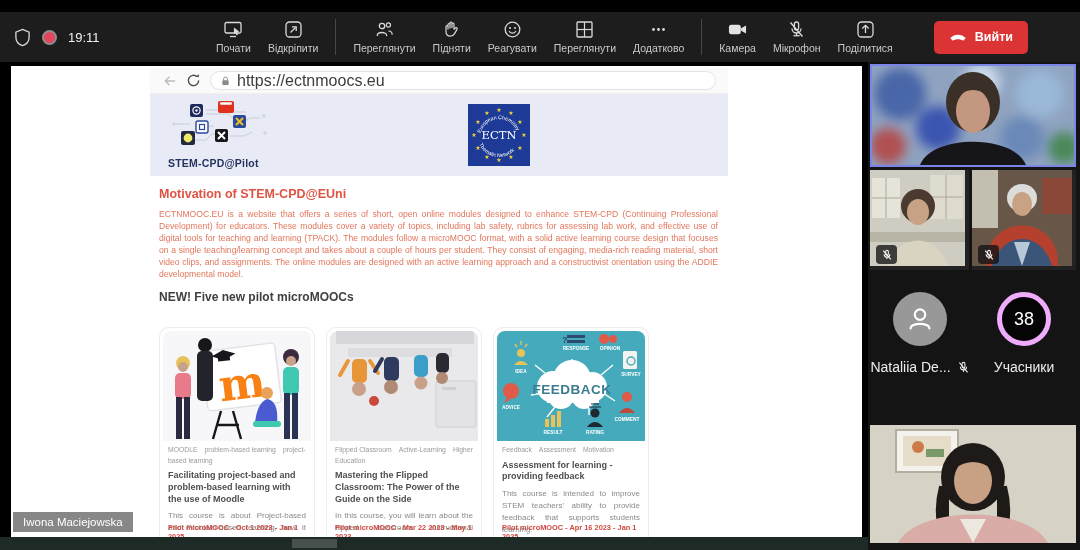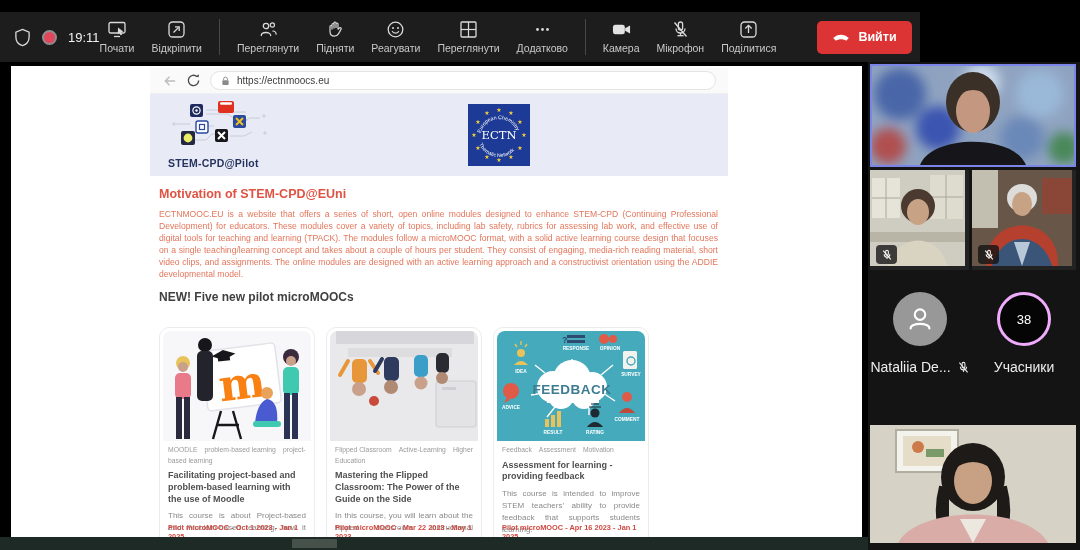--- a/index.html
+++ b/index.html
@@ -2,21 +2,21 @@
 <html><head>
 <meta charset="utf-8">
 <style>
   * { margin:0; padding:0; box-sizing:border-box; }
   html,body { background:#000; }
   #app {
     position:relative; width:1080px; height:550px; overflow:hidden;
     background:#000; font-family:"Liberation Sans", sans-serif;
   }
   
-  .topbar { position:absolute; left:0; top:12px; width:920px; height:50px;
+  .topbar { position:absolute; left:0; top:12px; width:1080px; height:50px;
     background:#1d1d1d; display:flex; align-items:center; }
   .meet-info { display:flex; align-items:center; gap:11px; margin-left:14px; }
   .rec-dot { width:15px; height:15px; border-radius:50%; background:#e0475c;
     border:2px solid #8d8d8d; }
   .clock { color:#f0f0f0; font-size:13px; }
   .tb-group { margin-left:auto; display:flex; align-items:center; gap:17px; margin-right:52px; }
   .tb-btn { display:flex; flex-direction:column; align-items:center; gap:3px;
     color:#c9c9c9; font-size:10.5px; cursor:default; min-width:34px; }
   .tb-btn svg { width:19px; height:19px; }
   .tb-divider { width:1px; height:36px; background:#474747; }
@@ -25,21 +25,21 @@
     font-weight:bold;margin-left:24px; }
   
   .screen { position:absolute; left:11px; top:66px; width:851px; height:471px;
     background:#ffffff; }
   .browser { position:absolute; left:139px; top:2px; width:578px; }
   .chrome { height:26px; background:#fafafa; border-bottom:1px solid #f0f0f0;
     display:flex; align-items:center; gap:9px; padding:0 12px; }
   .chrome svg { flex:none; }
   .url-pill { flex:1; height:19px; background:#fff; border:1px solid #e4e4e4;
     border-radius:10px; display:flex; align-items:center; gap:6px; padding:0 9px; }
-  .url-text { font-size:10px; color:#3c3c3c; }
+  .url-text { font-size:16px; color:#3c3c3c; }
   .site-header { height:82px; background:#e8ebf5; position:relative; }
   .stem-logo { position:absolute; left:20px; top:6px; }
   .stem-logo-text { position:absolute; left:18px; bottom:7px; font-size:10.5px;
     font-weight:bold; color:#25335e; letter-spacing:0.2px; }
   .ectn-logo { position:absolute; left:318px; top:10px; }
   .site-body { padding:9px 10px 0 9px; background:#fff; }
   .site-h1 { font-size:12.5px; font-weight:bold; color:#df5343; margin:2px 0 7px; }
   .site-p  { font-size:8.6px; color:#e3765b; text-align:justify; line-height:1.4;
     margin-bottom:10px; }
   .site-h2 { font-size:12px; font-weight:bold; color:#404040; margin-bottom:23px; }
@@ -79,22 +79,22 @@
   .mic-badge { position:absolute; left:6px; bottom:6px; width:21px; height:19px;
     background:rgba(18,18,18,0.78); border-radius:4px; display:flex;
     align-items:center; justify-content:center; }
   .av-tile { position:absolute; width:104px; display:flex; flex-direction:column;
     align-items:center; }
   .av-nataliia { left:868px; top:292px; }
   .av-count { left:972px; top:292px; }
   .av-circle { width:54px; height:54px; border-radius:50%; display:flex;
     align-items:center; justify-content:center; }
   .av-gray { background:#989898; }
-  .av-black { background:#050505; border:3px solid #f0abfc; color:#fff;
-    font-size:13px; }
+  .av-black { background:#050505; border:5px solid #f0abfc; color:#fff;
+    font-size:18px; }
   .av-label { margin-top:13px; color:#ececec; font-size:14px; display:flex;
     align-items:center; gap:6px; white-space:nowrap; }
 </style>
 </head>
 <body>
 
 <div id="app">
 
   <div class="topbar">
     <div class="meet-info">
@@ -409,20 +409,21 @@
             <div class="card-bottom">
               <div class="card-date">Pilot microMOOC - Apr 16 2023 - Jan 1 2025</div>
               <div class="launch-btn">Launch Course</div>
             </div>
           </div>
 
         </div>
       </div>
     </div>
 
+    <div class="presenter-tag">Iwona Maciejowska</div>
   </div>
 
   <div class="bottom-strip">
     <div class="strip-seg"></div>
   </div>
 
   <div class="sidebar-bg"></div>
 
   <div class="vtile tile-speaker">
     <svg width="202" height="99" viewBox="0 0 202 99">

